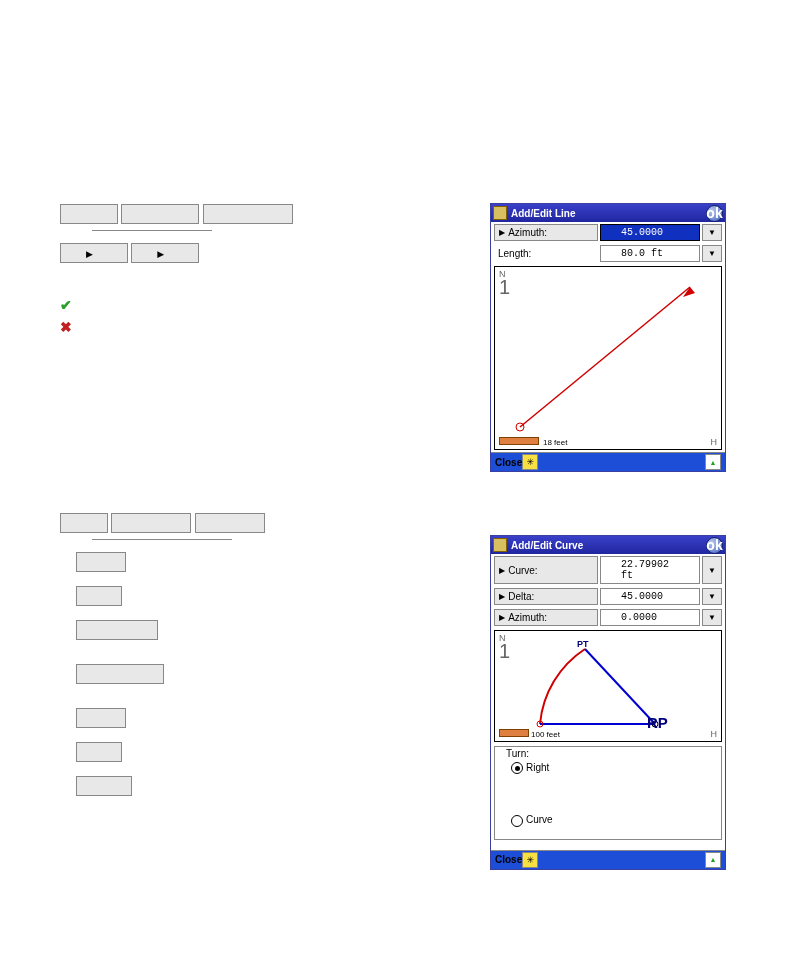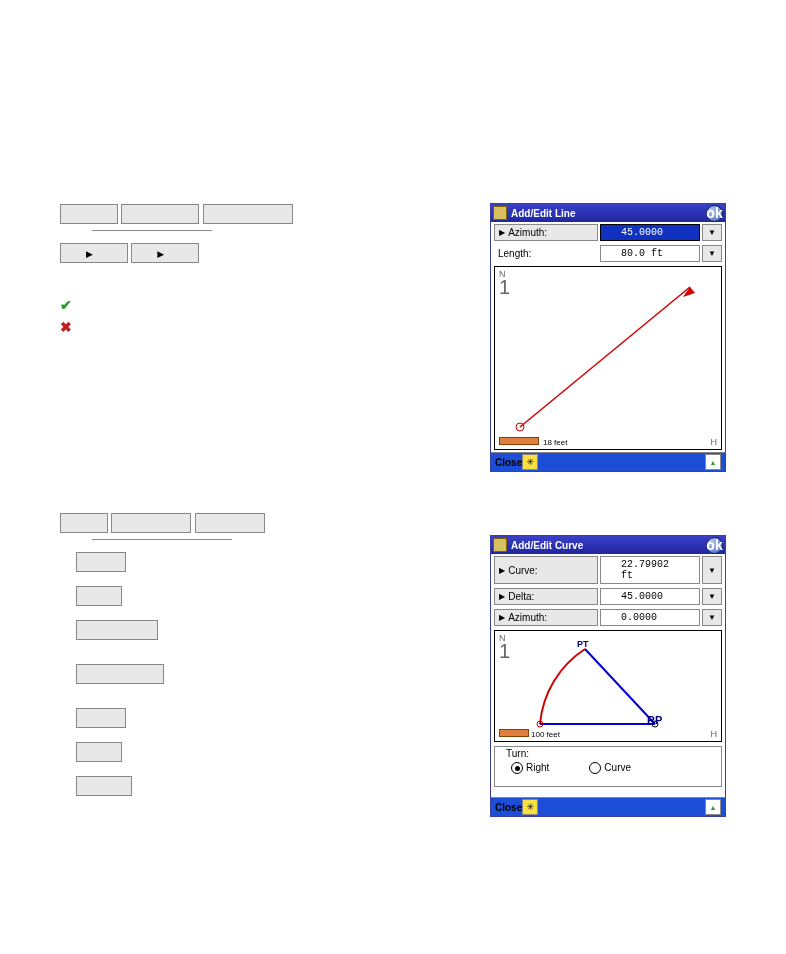--- a/index.html
+++ b/index.html
@@ -120,21 +120,21 @@
     height:18px;
     padding:0 4px;
   }
   .statusbar .close-txt { font-size:10px; font-weight:bold; color:#000;}
   .sb-icon { width:14px; height:14px; border:1px solid #888; display:flex; align-items:center; justify-content:center; font-size:9px;}
   .sb-yellow { background:#f8e040;}
   .sb-right { margin-left:auto; width:14px; height:14px; border:1px solid #888; background:#fff; display:flex; align-items:center; justify-content:center;}
   .sb-right::after{content:'▲'; color:#20a020; font-size:7px;}
   .turn-box { border:1px solid #888; margin:4px 3px; padding:12px 8px;}
   .turn-label{ position:relative; top:-11px; background:#fff; padding:0 3px; font-size:10px;}
-  .turn-options{display:flex; gap:40px; font-size:10px; margin-top:-8px; padding-left:8px;}
+  .turn-options{display:flex; gap:40px; font-size:10px; margin-top:-8px; padding-left:8px;flex-direction:column;}
   .radio{ width:10px; height:10px; border:1px solid #000; border-radius:50%; display:inline-flex; align-items:center; justify-content:center; margin-right:3px; vertical-align:middle;}
   .radio.on::after{content:''; width:5px; height:5px; background:#000; border-radius:50%;}
   svg { position:absolute; top:0; left:0;}
 </style>
 </head>
 <body>
 
 <div class="section" style="left:60px; top:204px; width:330px;">
   <div class="line">
     <span class="button-like" style="width:58px;">&nbsp;</span>
@@ -250,21 +250,21 @@
       <span class="digit">1</span>
     </div>
     <svg width="220" height="110" style="position:absolute;">
       <path d="M 45 93 A 100 100 0 0 1 90 18" fill="none" stroke="#d00000" stroke-width="2"></path>
       <line x1="90" y1="18" x2="160" y2="93" stroke="#0000d0" stroke-width="2"></line>
       <line x1="160" y1="93" x2="45" y2="93" stroke="#0000d0" stroke-width="2"></line>
       <circle cx="45" cy="93" r="3" fill="none" stroke="#d00000"></circle>
       <circle cx="160" cy="93" r="3" fill="none" stroke="#000"></circle>
     </svg>
     <div style="position:absolute; left:82px; top:8px; font-size:9px; font-weight:bold; color:#000080;">PT</div>
-    <div style="position:absolute; left:152px; top:83px; font-size:11px; font-weight:bold; color:#000080;">RP</div>
+    <div style="position:absolute; left:152px; top:83px; font-size:15px; font-weight:bold; color:#000080;">RP</div>
     <div class="scale-bar" style="width:28px;"></div>
     <div class="scale-text" style="left:36px;">100 feet</div>
     <div class="corner-h">H</div>
   </div>
   <div class="turn-box">
     <span class="turn-label">Turn:</span>
     <div class="turn-options">
       <label><span class="radio on"></span><span>Right</span></label>
       <label><span class="radio"></span><span>Curve</span></label>
     </div>

